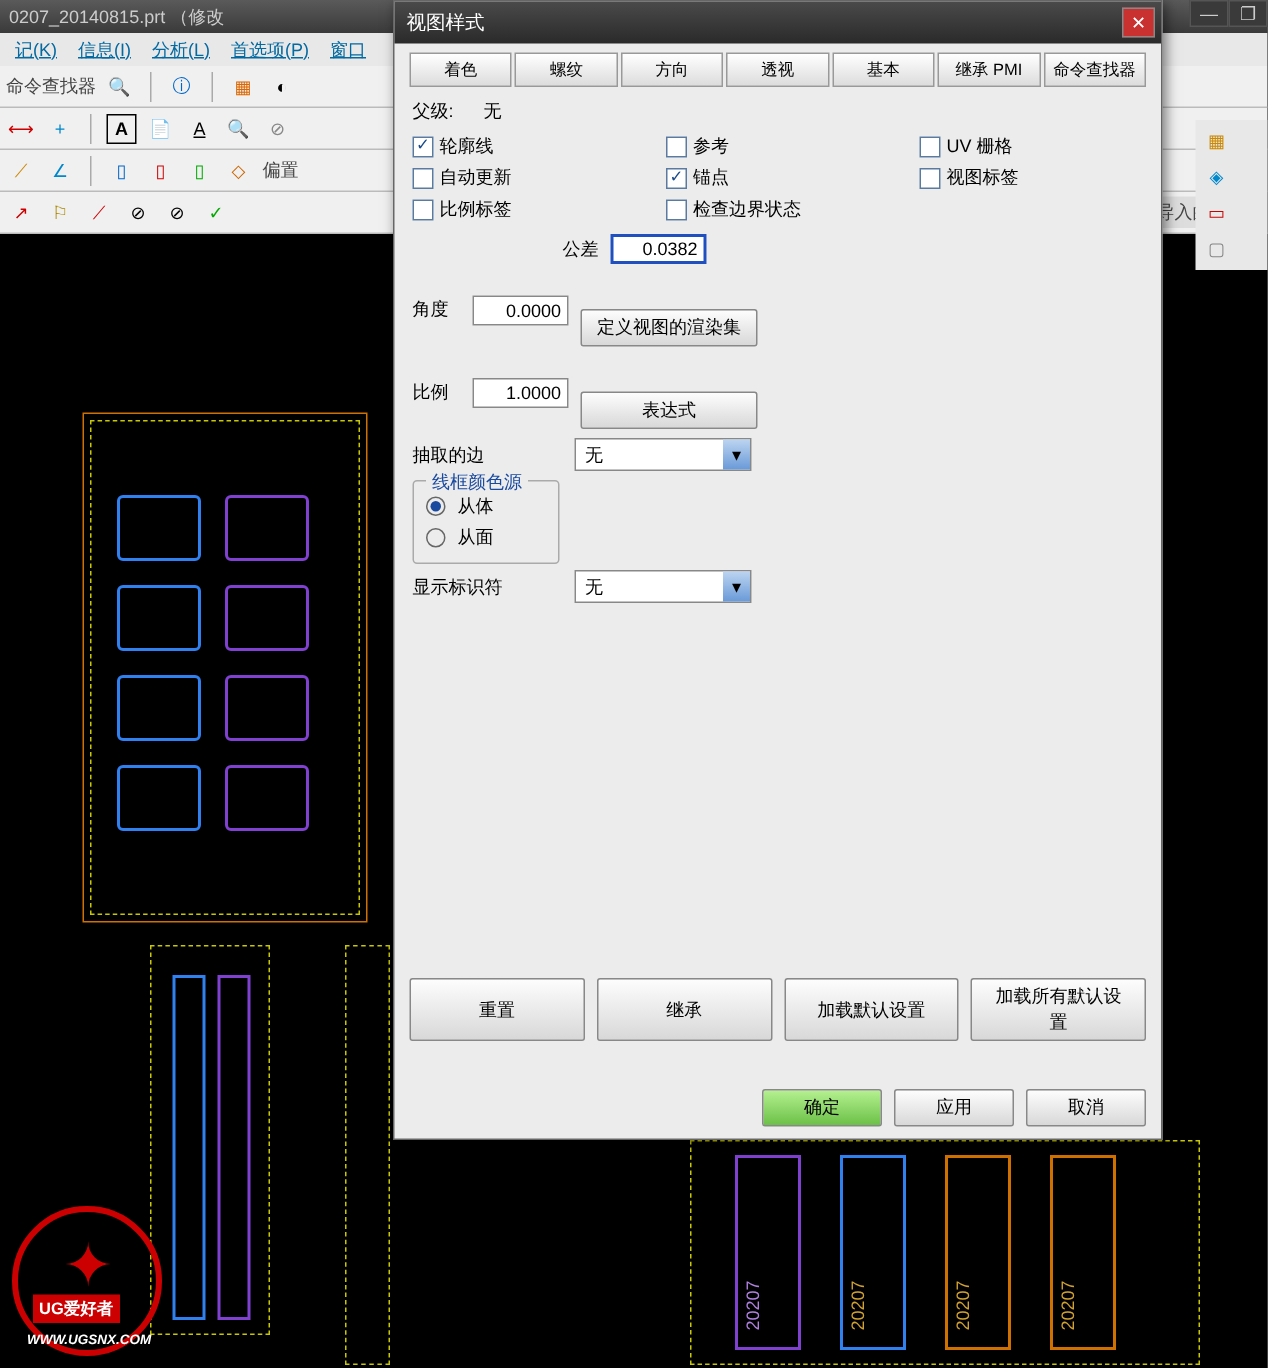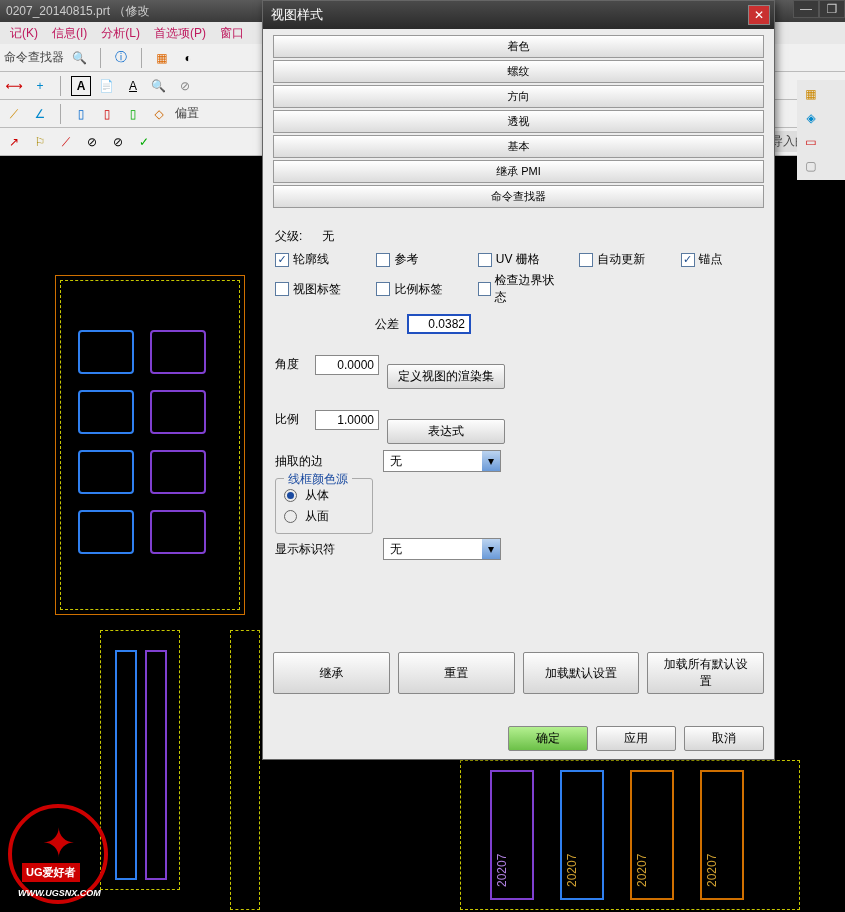--- a/index.html
+++ b/index.html
@@ -2,46 +2,46 @@
 <html><head>
 <meta charset="utf-8">
 <style>
 * { box-sizing: border-box; margin: 0; padding: 0; font-family: "Microsoft YaHei", sans-serif; font-size: 12px; }
 body { width: 845px; height: 912px; background: #000; overflow: hidden; position: relative; }
 
 
 .app-bg { position: absolute; inset: 0; background: #000; }
 .titlebar { height: 22px; background: linear-gradient(#5a5a5a,#3a3a3a); color:#ccc; padding:3px 6px; display:flex; align-items:center; }
 .menubar { height: 22px; background: #e8e8e8; display:flex; align-items:center; padding:0 4px; gap:2px; }
-.menubar span { padding: 2px 6px; color:#be185d; }
+.menubar span { padding: 2px 6px; color:#0369a1;text-decoration:underline; }
 .toolbar { background:#f0f0f0; border-bottom:1px solid #bbb; padding:3px 4px; display:flex; align-items:center; gap:6px; flex-wrap:wrap; min-height:28px; }
 .tb-ico { width:20px; height:20px; border:1px solid transparent; display:inline-flex; align-items:center; justify-content:center; }
 .viewport { position:absolute; top:180px; left:0; right:0; bottom:0; background:#000; }
 
 
 .cad-box { position:absolute; border:1px dashed #c8c800; }
 .cad-rect { position:absolute; border:2px solid; border-radius:4px; }
 .cad-shape { position:absolute; }
 
 
 .dialog { position:absolute; top:0; left:262px; width:513px; height:760px; background:#ececec; border:1px solid #666; box-shadow:2px 2px 8px rgba(0,0,0,0.5); }
 .dlg-title { height:28px; background:linear-gradient(#4a4a4a,#2a2a2a); color:#fff; display:flex; align-items:center; padding:0 4px; }
 .dlg-title-text { flex:1; padding-left:4px; font-size:13px; }
 .dlg-close { width:22px; height:20px; background:#c93030; color:#fff; display:flex; align-items:center; justify-content:center; cursor:pointer; border:1px solid #888; }
 .dlg-body { padding:6px 10px 10px; }
-.tab-row { display:flex; gap:2px; margin-bottom:14px;flex-direction:column; }
+.tab-row { display:flex; gap:2px; margin-bottom:2px; }
 .tab { flex:1; text-align:center; padding:3px 4px; background:linear-gradient(#fff,#dcdcdc); border:1px solid #999; cursor:pointer; white-space:nowrap; font-size:11px; }
 .tab.active { background:#fff; border-bottom:1px solid #fff; position:relative; z-index:2; }
 
 .form-area { padding:6px 2px; }
 .form-row { display:flex; align-items:center; gap:8px; margin-bottom:6px; }
 .form-row label { color:#000; }
 .chk { width:14px; height:14px; border:1px solid #5a7aa0; background:#fff; display:inline-flex; align-items:center; justify-content:center; cursor:pointer; }
 .chk.checked::after { content:"✓"; color:#1a4a8a; font-size:11px; line-height:1; }
-.chk-grid { display:grid; grid-template-columns: repeat(5, 1fr); gap:4px 20px; }
+.chk-grid { display:grid; grid-template-columns: repeat(3, 1fr); gap:4px 20px; }
 .chk-item { display:flex; align-items:center; gap:4px; }
 
 .inp { border:1px solid #888; background:#fff; padding:2px 4px; text-align:right; width:64px; height:20px; }
 .inp.blue { border:2px solid #2050c0; color:#000; }
 .btn { border:1px solid #888; background:linear-gradient(#fdfdfd,#d8d8d8); padding:3px 10px; cursor:pointer; border-radius:2px;margin-top:24px; }
 .btn.wide { width:118px; text-align:center; }
 .combo { border:1px solid #888; background:#fff; height:22px; display:flex; align-items:center; width:118px; }
 .combo span { flex:1; padding:0 6px; }
 .combo .arrow { width:18px; height:100%; background:linear-gradient(#bcd4f0,#6a9ad8); display:flex; align-items:center; justify-content:center; color:#000; }
 
@@ -272,22 +272,22 @@
         <div class="combo">
           <span>无</span>
           <div class="arrow">▾</div>
         </div>
       </div>
     </div>
   </div>
 
   <div class="dlg-footer">
     <div class="footer-row">
+      <button class="btn">重置</button>
       <button class="btn">继承</button>
-      <button class="btn">重置</button>
       <button class="btn">加载默认设置</button>
       <button class="btn">加载所有默认设置</button>
     </div>
     <div class="footer-row2">
       <button class="btn ok" style="width:80px">确定</button>
       <button class="btn" style="width:80px">应用</button>
       <button class="btn" style="width:80px">取消</button>
     </div>
   </div>
 </div>

